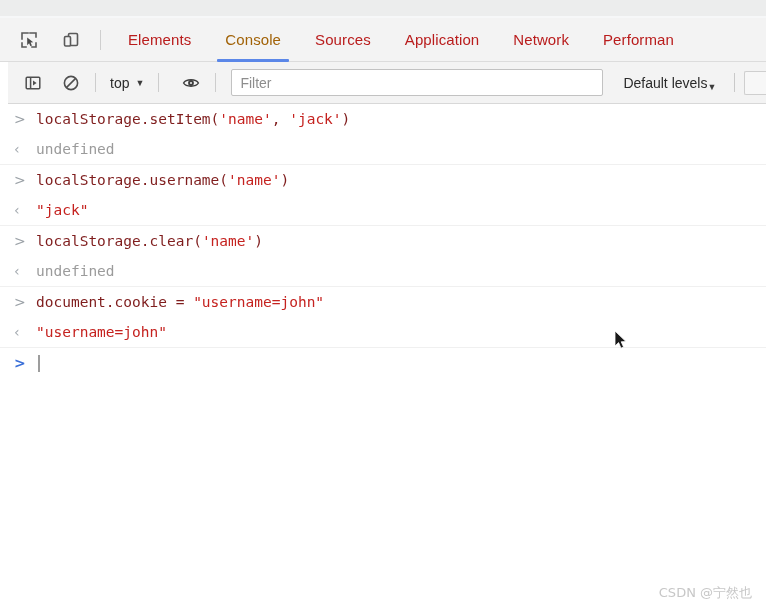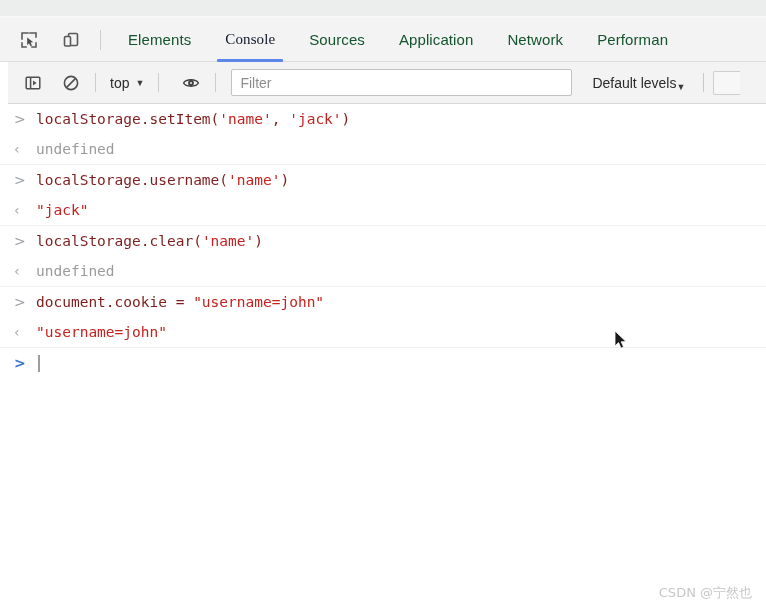--- a/index.html
+++ b/index.html
@@ -72,28 +72,27 @@
     height: 44px;
     overflow: hidden;
     flex: 1;
   }
   .tab {
     position: relative;
     display: flex;
     align-items: center;
     padding: 0 17px;
     font-size: 15px;
-    color: #14532d;
+    color: #b91c1c;
     white-space: nowrap;
     cursor: pointer;
     letter-spacing: .1px;
   }
   .tab.active {
-    color: #0f172a;
-    font-family: Liberation Serif, serif;
+    color: #a16207;
   }
   .tab.active::after {
     content: "";
     position: absolute;
     left: 9px; right: 9px;
     bottom: 0;
     height: 3px;
     background: #5b87e8;
     border-radius: 1px;
   }
@@ -139,21 +138,21 @@
     white-space: nowrap;
   }
   .caret {
     font-size: 9px;
     color: #3b3b3b;
     line-height: 1;
     transform: translateY(1px);
   }
   .filter-input {
     flex: 0 0 auto;
-    width: 341px;
+    width: 372px;
     height: 27px;
     margin-left: 6px;
     background: #ffffff;
     border: 1px solid #c2c2c2;
     border-radius: 2px;
     display: flex;
     align-items: center;
     padding: 0 8px;
     box-sizing: border-box;
     font-size: 14px;

